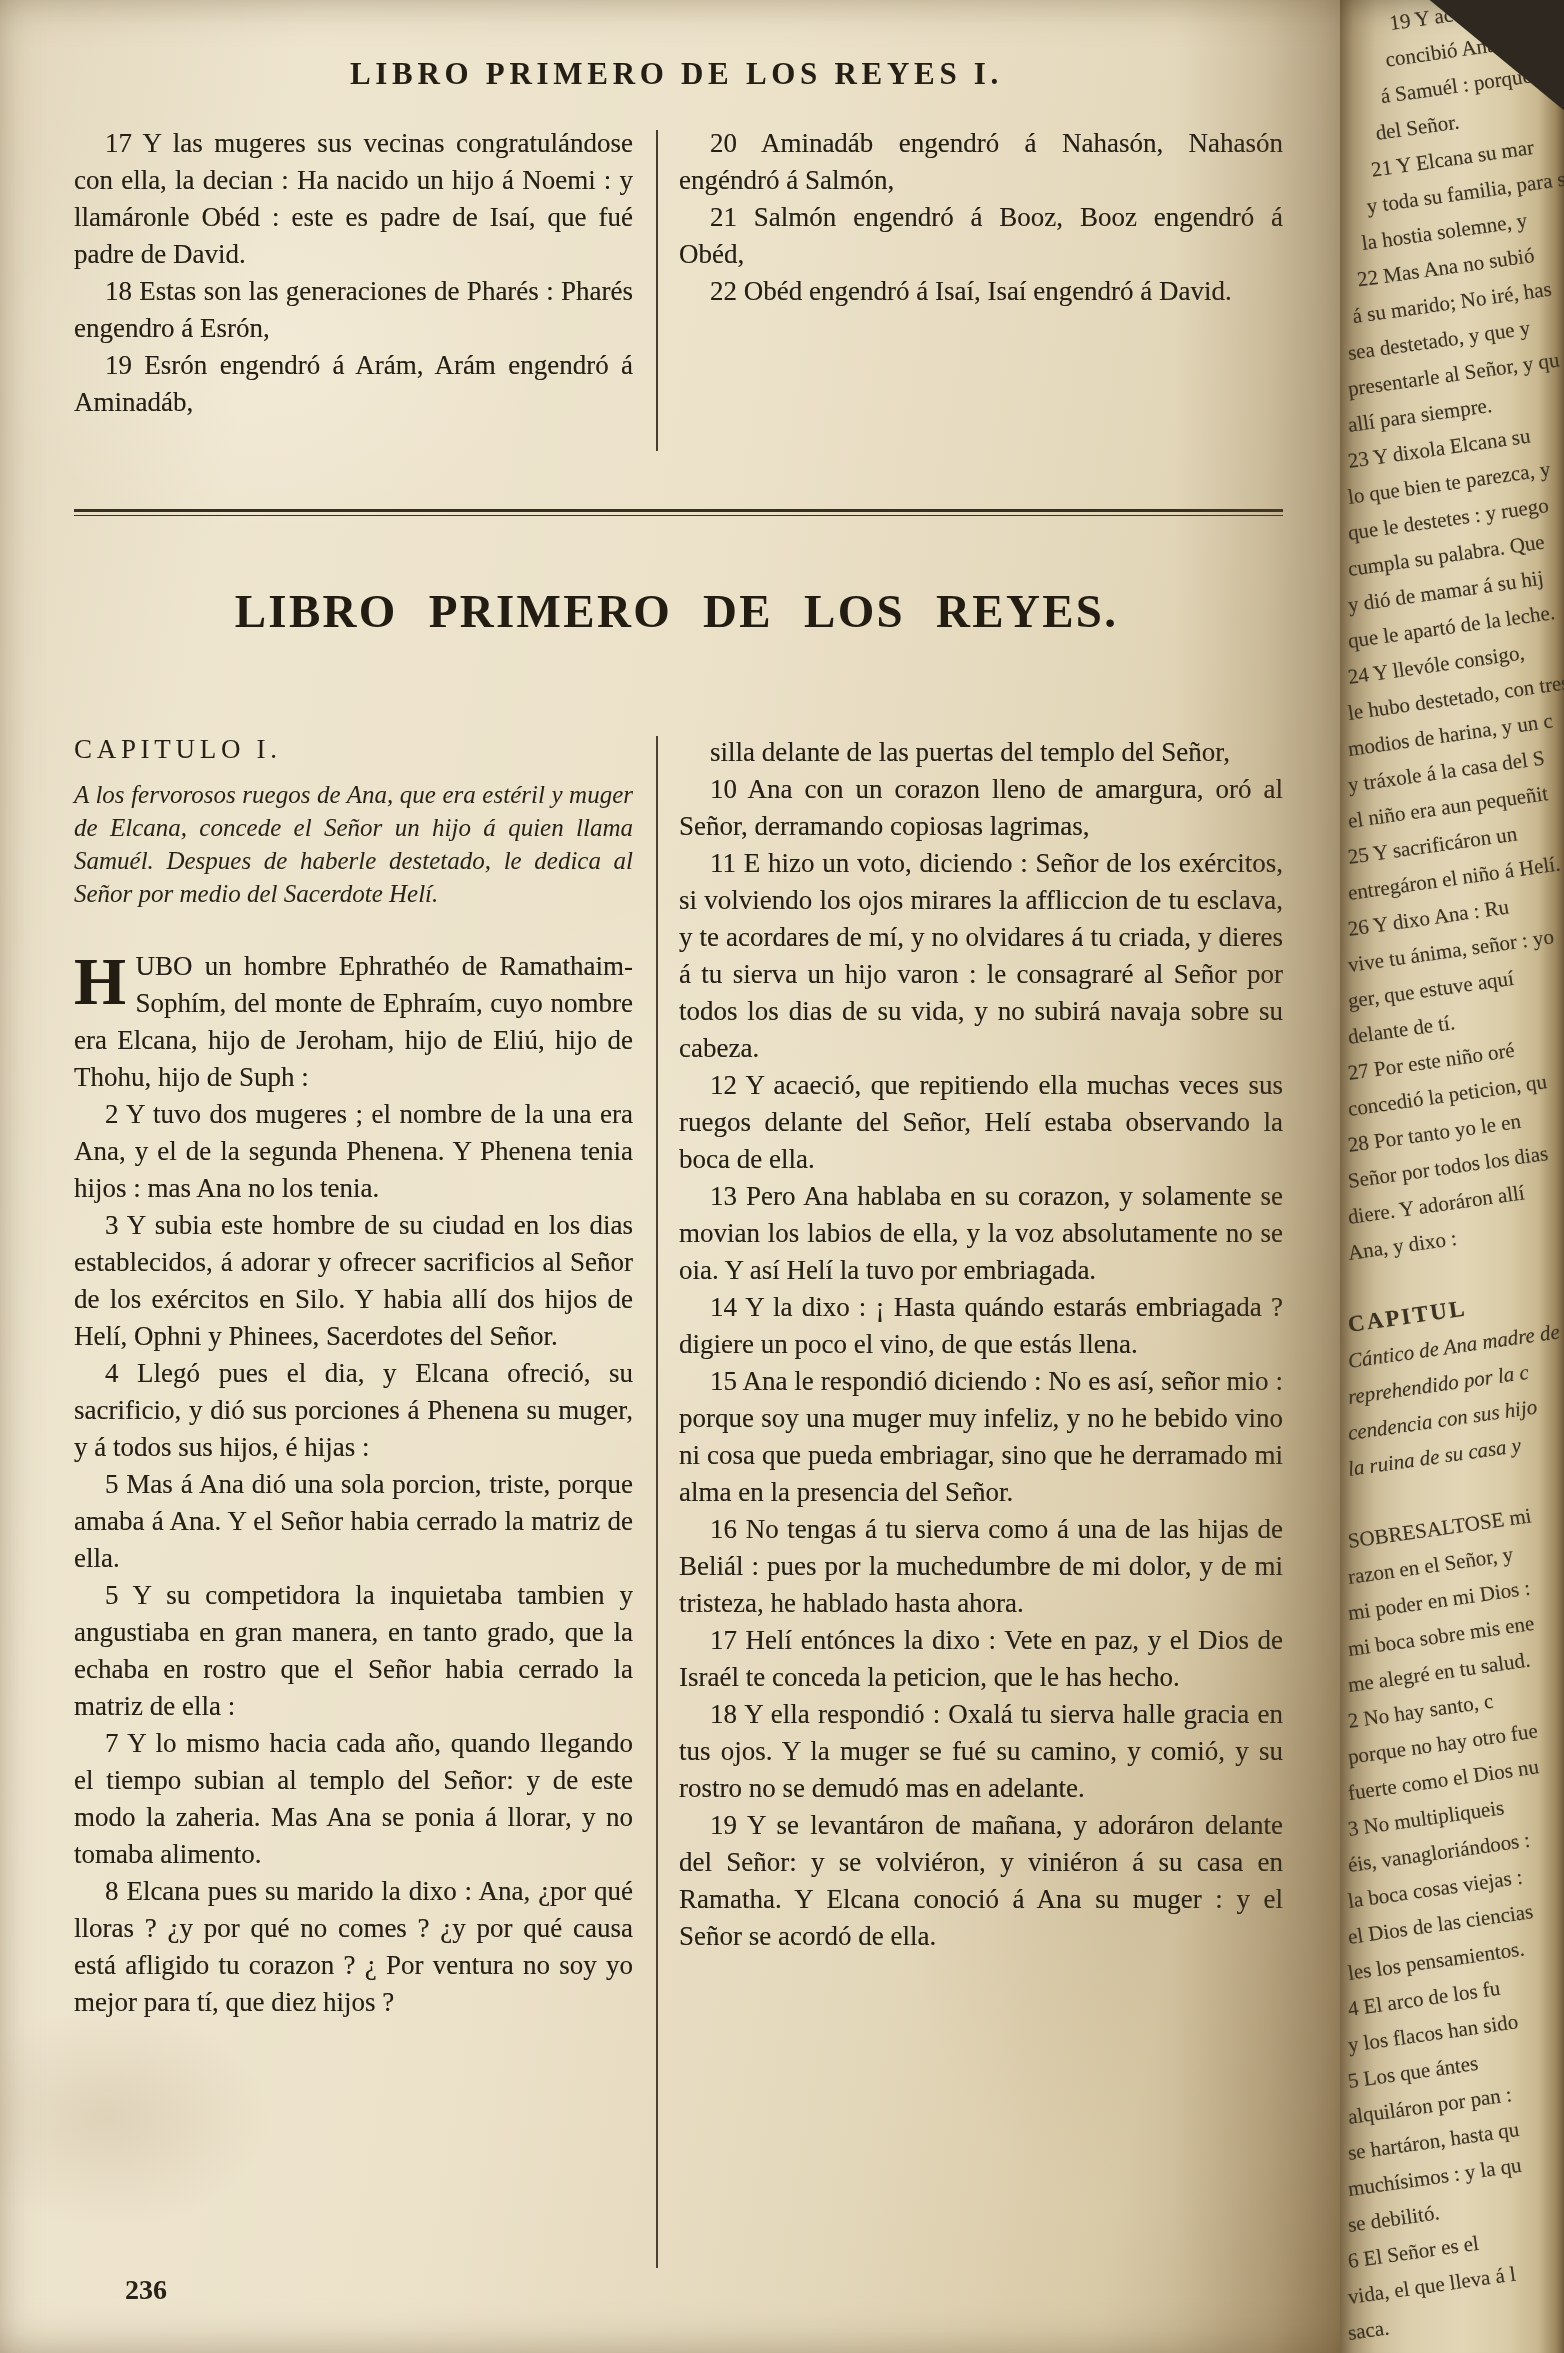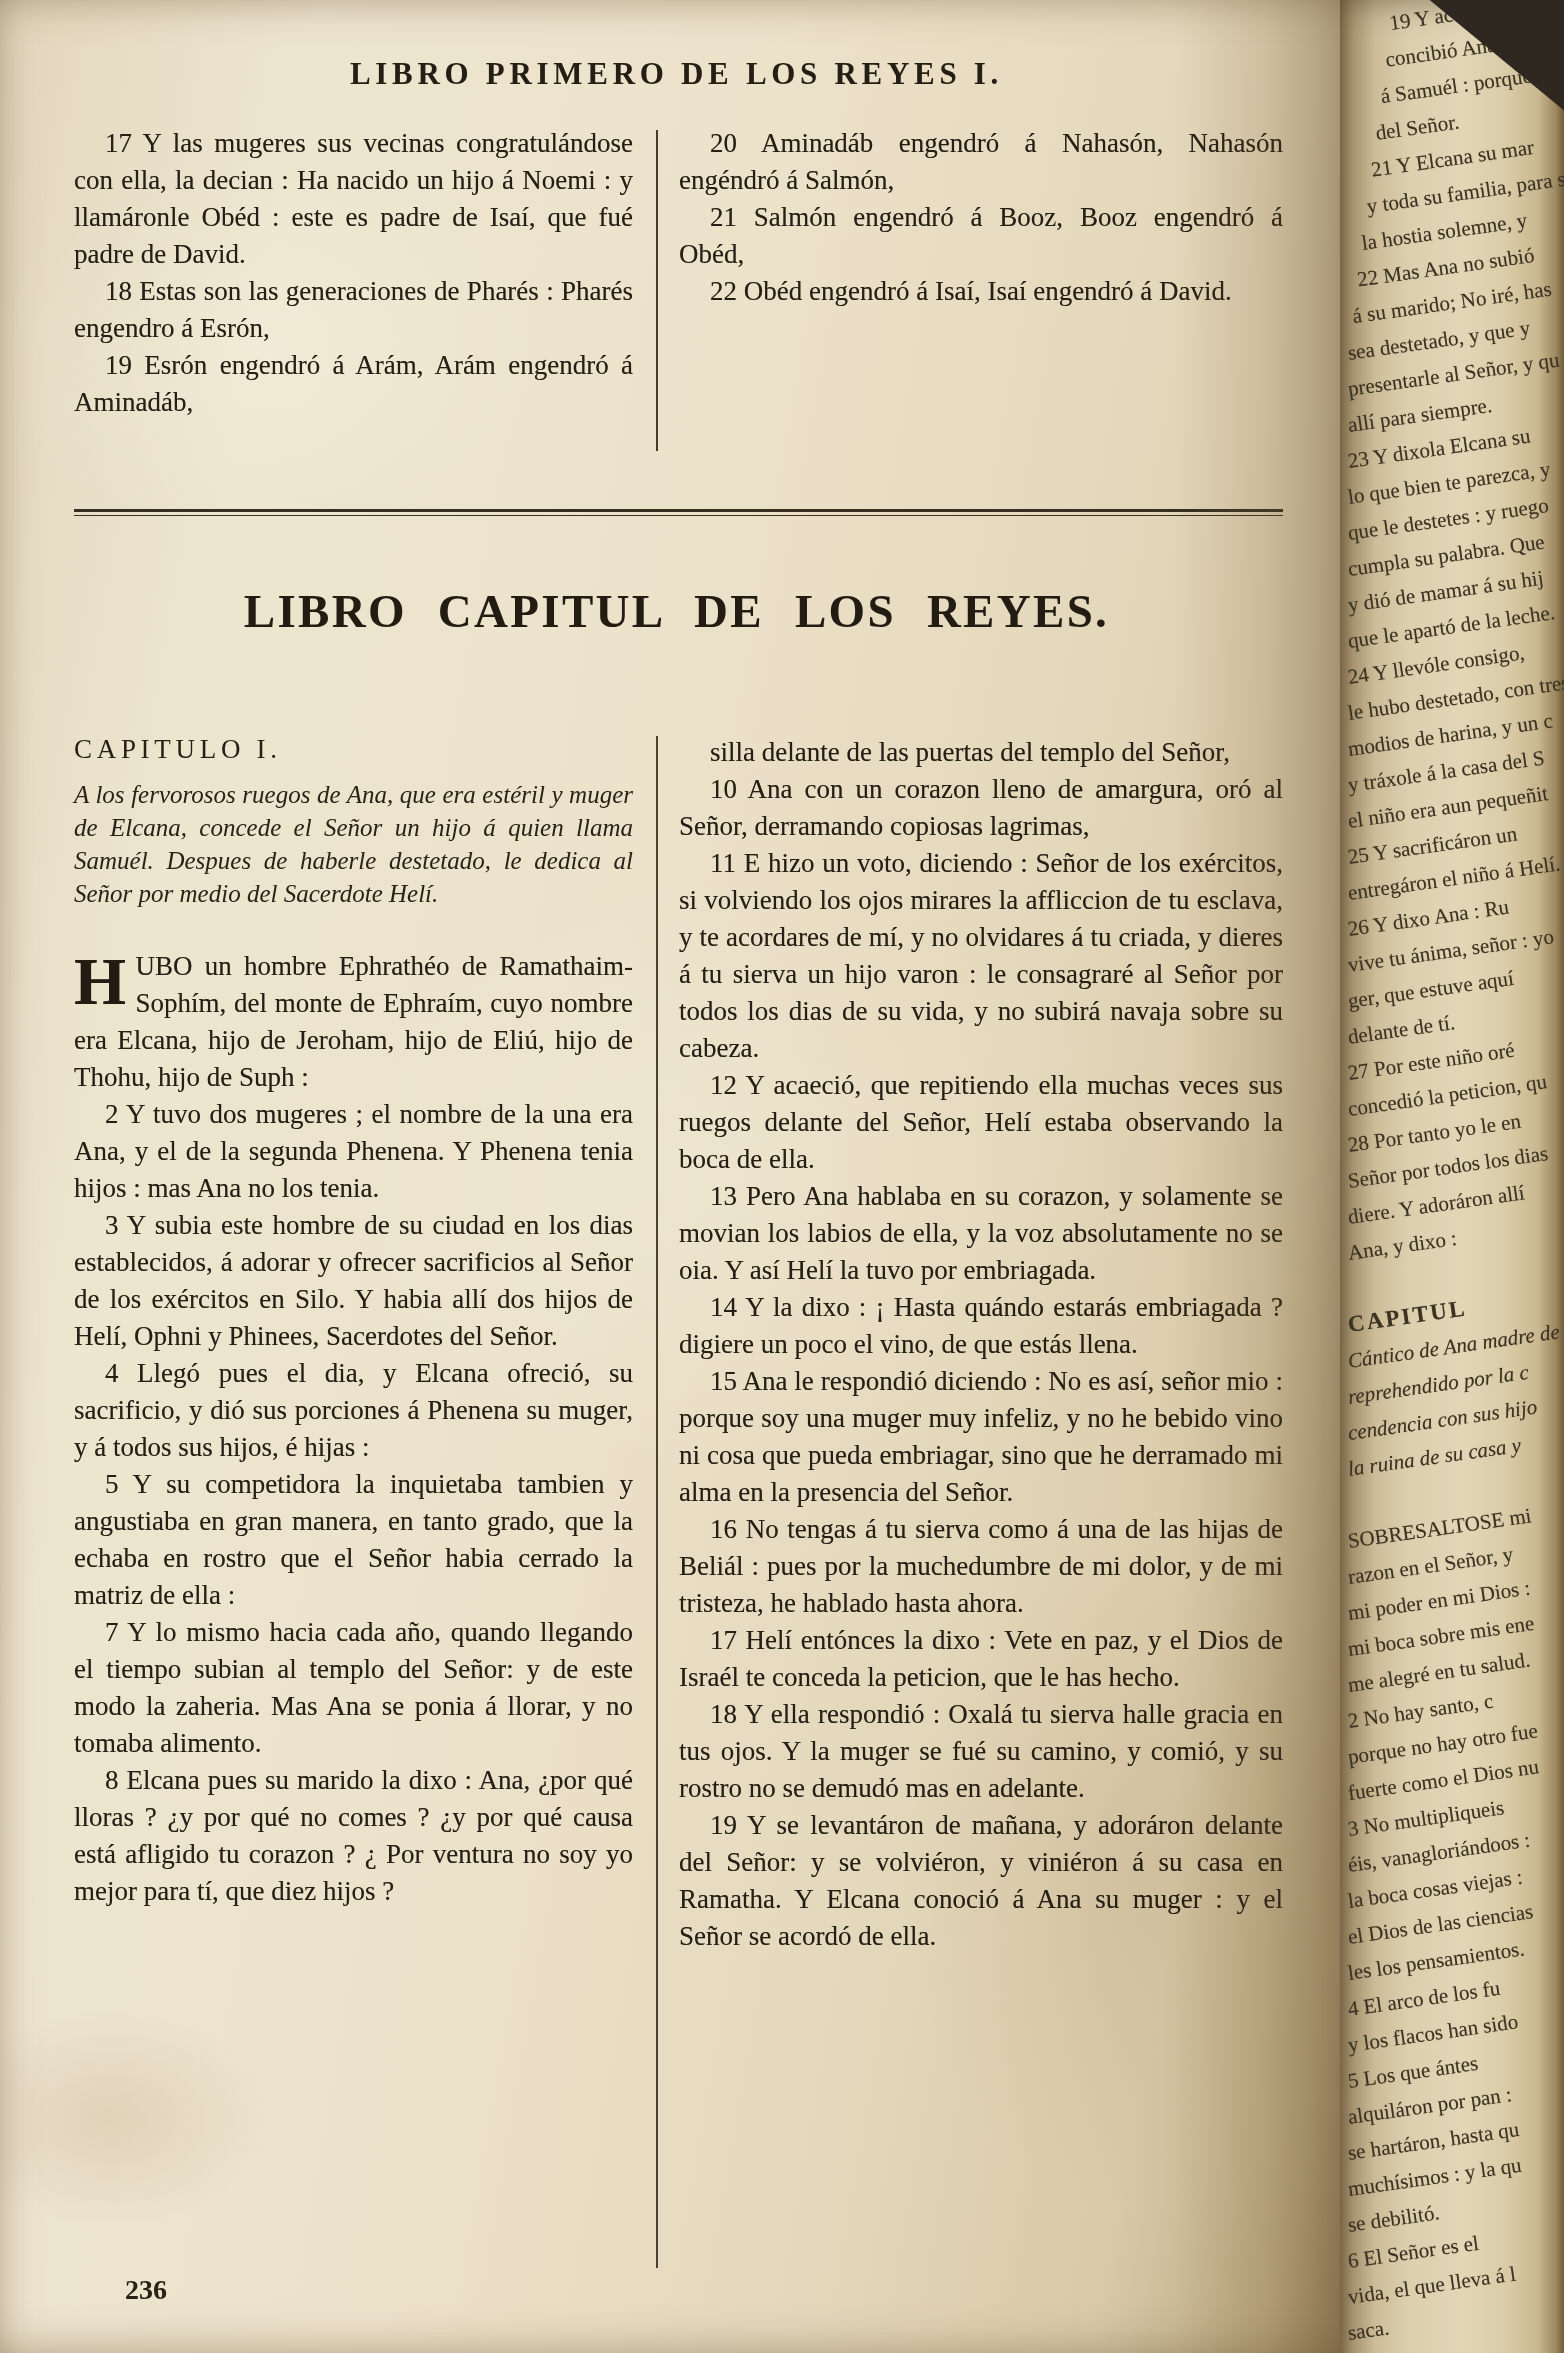--- a/index.html
+++ b/index.html
@@ -113,31 +113,32 @@
       </div>
     <div class="prelude-rule"></div>
     <div class="prelude-right" id="prelude-right">
         <p class="verse">20 Aminadáb engendró á Nahasón, Nahasón engéndró á Salmón,</p>
         <p class="verse">21 Salmón engendró á Booz, Booz engendró á Obéd,</p>
         <p class="verse">22 Obéd engendró á Isaí, Isaí engendró á David.</p>
       </div>
 
     <div class="section-rule"></div>
 
-    <div class="book-title">LIBRO CAPITUL DE LOS REYES.</div>
+    <div class="book-title">LIBRO PRIMERO DE LOS REYES.</div>
 
     <div class="chapter-heading">CAPITULO I.</div>
     <div class="chapter-argument">A los fervorosos ruegos de Ana, que era estéril y muger de Elcana, concede el Señor un hijo á quien llama Samuél. Despues de haberle destetado, le dedica al Señor por medio del Sacerdote Helí.</div>
 
     <div class="body-rule"></div>
     <div class="body-left" id="body-left">
         <p class="verse first-verse"><span class="dropcap">H</span>UBO un hombre Ephrathéo de Ramathaim-Sophím, del monte de Ephraím, cuyo nombre era Elcana, hijo de Jeroham, hijo de Eliú, hijo de Thohu, hijo de Suph :</p>
         <p class="verse">2 Y tuvo dos mugeres ; el nombre de la una era Ana, y el de la segunda Phenena. Y Phenena tenia hijos : mas Ana no los tenia.</p>
         <p class="verse">3 Y subia este hombre de su ciudad en los dias establecidos, á adorar y ofrecer sacrificios al Señor de los exércitos en Silo. Y habia allí dos hijos de Helí, Ophni y Phinees, Sacerdotes del Señor.</p>
         <p class="verse">4 Llegó pues el dia, y Elcana ofreció, su sacrificio, y dió sus porciones á Phenena su muger, y á todos sus hijos, é hijas :</p>
+        <p class="verse">5 Mas á Ana dió una sola porcion, triste, porque amaba á Ana. Y el Señor habia cerrado la matriz de ella.</p>
         <p class="verse">5 Y su competidora la inquietaba tambien y angustiaba en gran manera, en tanto grado, que la echaba en rostro que el Señor habia cerrado la matriz de ella :</p>
         <p class="verse">7 Y lo mismo hacia cada año, quando llegando el tiempo subian al templo del Señor: y de este modo la zaheria. Mas Ana se ponia á llorar, y no tomaba alimento.</p>
         <p class="verse">8 Elcana pues su marido la dixo : Ana, ¿por qué lloras ? ¿y por qué no comes ? ¿y por qué causa está afligido tu corazon ? ¿ Por ventura no soy yo mejor para tí, que diez hijos ?</p>
       </div>
     <div class="body-right" id="body-right">
         <p class="verse">silla delante de las puertas del templo del Señor,</p>
         <p class="verse">10 Ana con un corazon lleno de amargura, oró al Señor, derramando copiosas lagrimas,</p>
         <p class="verse">11 E hizo un voto, diciendo : Señor de los exércitos, si volviendo los ojos mirares la affliccion de tu esclava, y te acordares de mí, y no olvidares á tu criada, y dieres á tu sierva un hijo varon : le consagraré al Señor por todos los dias de su vida, y no subirá navaja sobre su cabeza.</p>
         <p class="verse">12 Y acaeció, que repitiendo ella muchas veces sus ruegos delante del Señor, Helí estaba observando la boca de ella.</p>
         <p class="verse">13 Pero Ana hablaba en su corazon, y solamente se movian los labios de ella, y la voz absolutamente no se oia. Y así Helí la tuvo por embriagada.</p>

